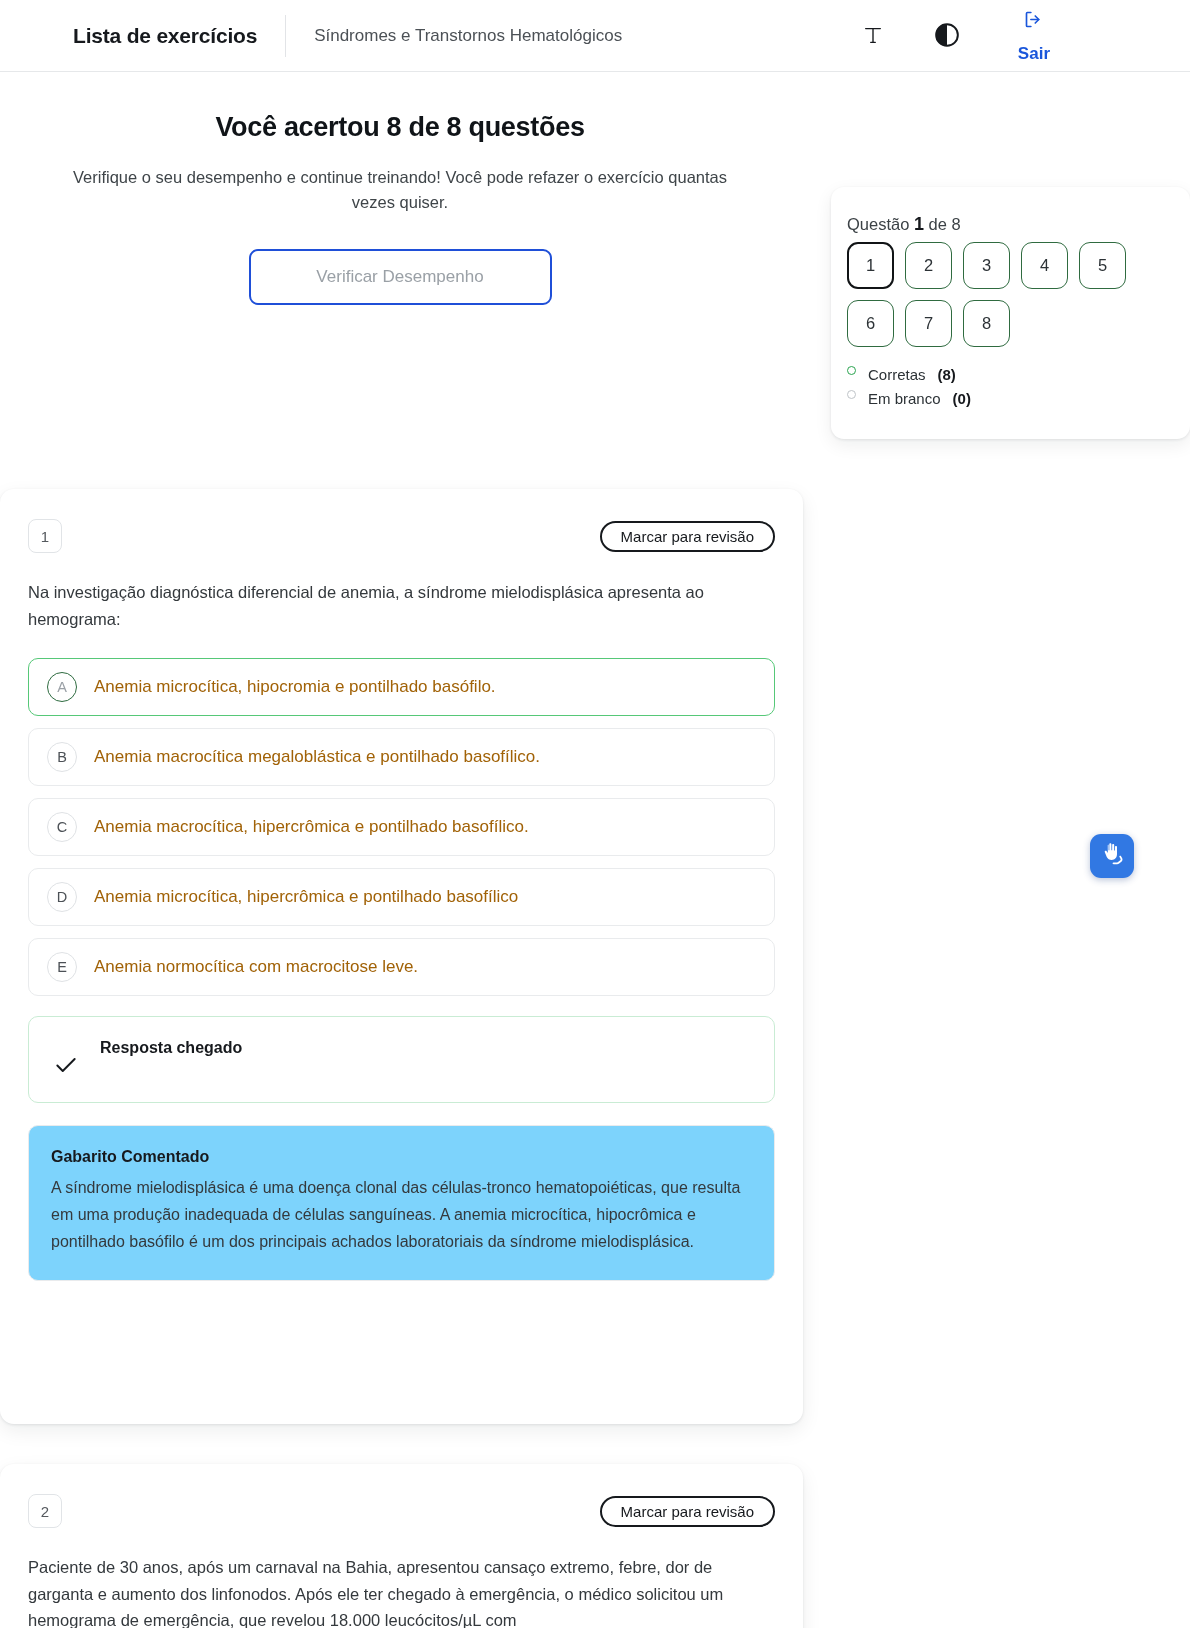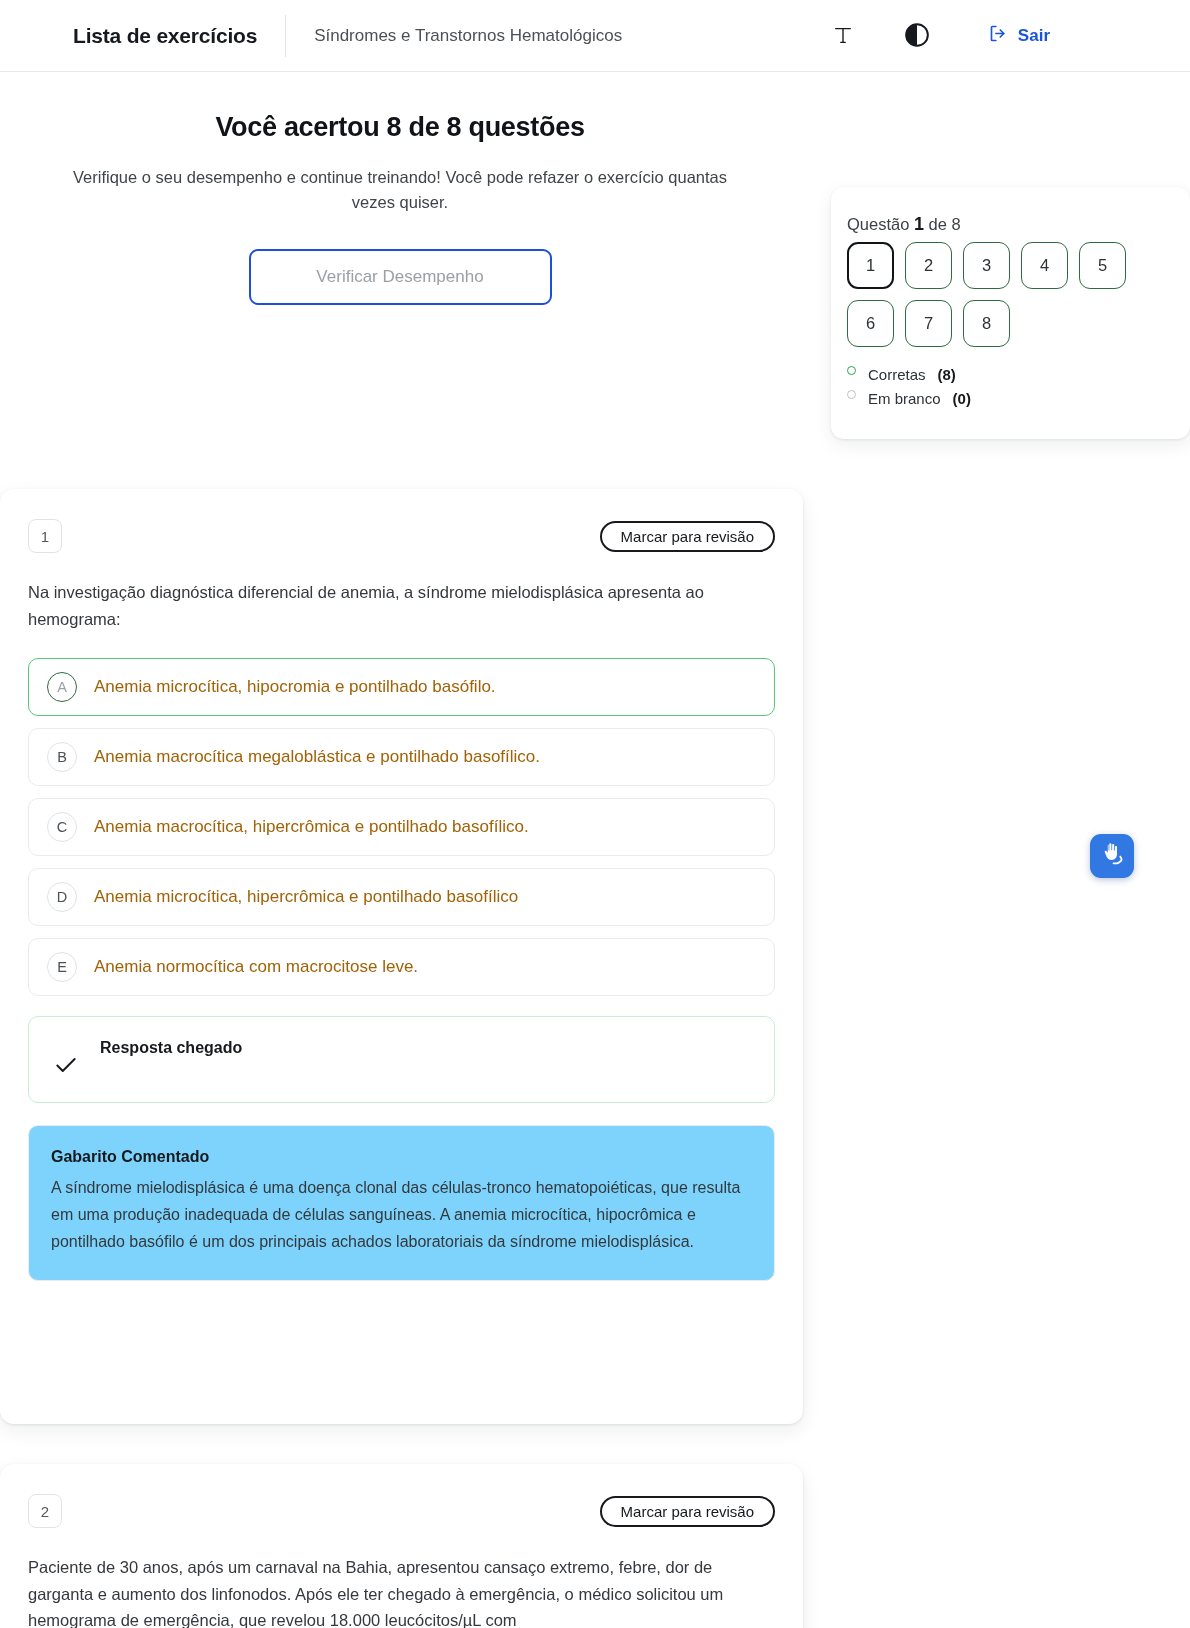--- a/index.html
+++ b/index.html
@@ -54,21 +54,21 @@
   .icon-btn {
     width: 46px; height: 46px;
     display: flex; align-items: center; justify-content: center;
     background: none; border: none; cursor: pointer;
   }
   .icon-btn.text-size { margin-right: 28px; }
   .icon-btn.contrast  { margin-right: 48px; }
   .logout {
     display: flex; align-items: center; gap: 9px;
     color: #1a56db; font-size: 17px; font-weight: 600;
-    cursor: pointer; padding-right: 140px;
+    cursor: pointer; padding-right: 140px; flex-direction: column;
   }
 
   
   .page { position: relative; width: 1190px; }
 
   
   .result {
     width: 800px;
     padding-top: 40px;
     text-align: center;

